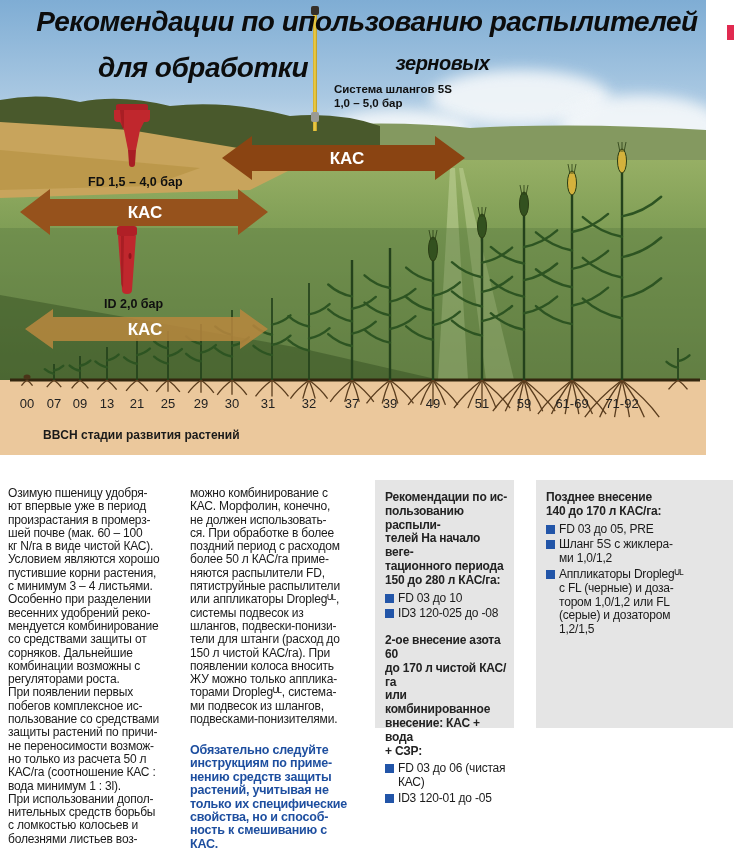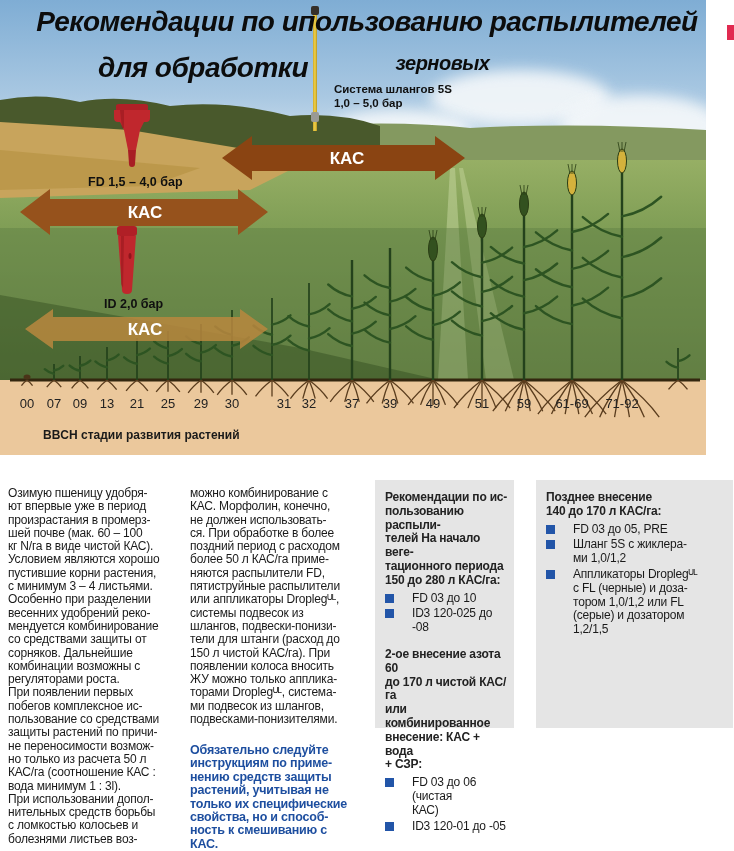--- a/index.html
+++ b/index.html
@@ -52,21 +52,21 @@
   .warning{position:absolute;left:190px;top:744px;width:182px;font-size:12.5px;line-height:13.4px;
     font-weight:bold;color:#1d4e9f;white-space:pre-line;letter-spacing:-0.2px;}
 
   .box{position:absolute;top:480px;height:248px;background:#e5e5e5;box-sizing:border-box;
     padding:11px 6px 0 10px;}
   #box1{left:375px;width:139px;}
   #box2{left:536px;width:197px;}
   .box-heading{font-size:12px;line-height:13.8px;font-weight:bold;color:#222;
     white-space:pre-line;letter-spacing:-0.2px;margin:0 0 4px 0;}
   .box-heading.second{margin-top:13px;}
-  .bullet-item{display:flex;gap:18px;font-size:12px;line-height:13.8px;color:#1a1a1a;
+  .bullet-item{display:flex;gap:4px;font-size:12px;line-height:13.8px;color:#1a1a1a;
     margin:2px 0;letter-spacing:-0.2px;}
   .bullet-sq{width:9px;height:9px;background:#2255a8;flex:none;margin-top:2px;}
   .bullet-tx{white-space:pre-line;}
 
   svg{position:absolute;left:0;top:0;}
   .kas-text{fill:#ffffff;font-weight:bold;font-size:17px;font-family:"Liberation Sans",sans-serif;}
 </style>
 </head>
 <body>
 
@@ -306,21 +306,21 @@
 
   <div id="bbch-row">
       <span class="bbch-num" style="left: 27px;">00</span>
       <span class="bbch-num" style="left: 54px;">07</span>
       <span class="bbch-num" style="left: 80px;">09</span>
       <span class="bbch-num" style="left: 107px;">13</span>
       <span class="bbch-num" style="left: 137px;">21</span>
       <span class="bbch-num" style="left: 168px;">25</span>
       <span class="bbch-num" style="left: 201px;">29</span>
       <span class="bbch-num" style="left: 232px;">30</span>
-      <span class="bbch-num" style="left: 284px;">31</span>
+      <span class="bbch-num" style="left: 268px;">31</span>
       <span class="bbch-num" style="left: 309px;">32</span>
       <span class="bbch-num" style="left: 352px;">37</span>
       <span class="bbch-num" style="left: 390px;">39</span>
       <span class="bbch-num" style="left: 433px;">49</span>
       <span class="bbch-num" style="left: 482px;">51</span>
       <span class="bbch-num" style="left: 524px;">59</span>
       <span class="bbch-num" style="left: 572px;">61-69</span>
       <span class="bbch-num" style="left: 622px;">71-92</span>
     </div>
   <div class="bbch-caption">BBCH стадии развития растений</div>

